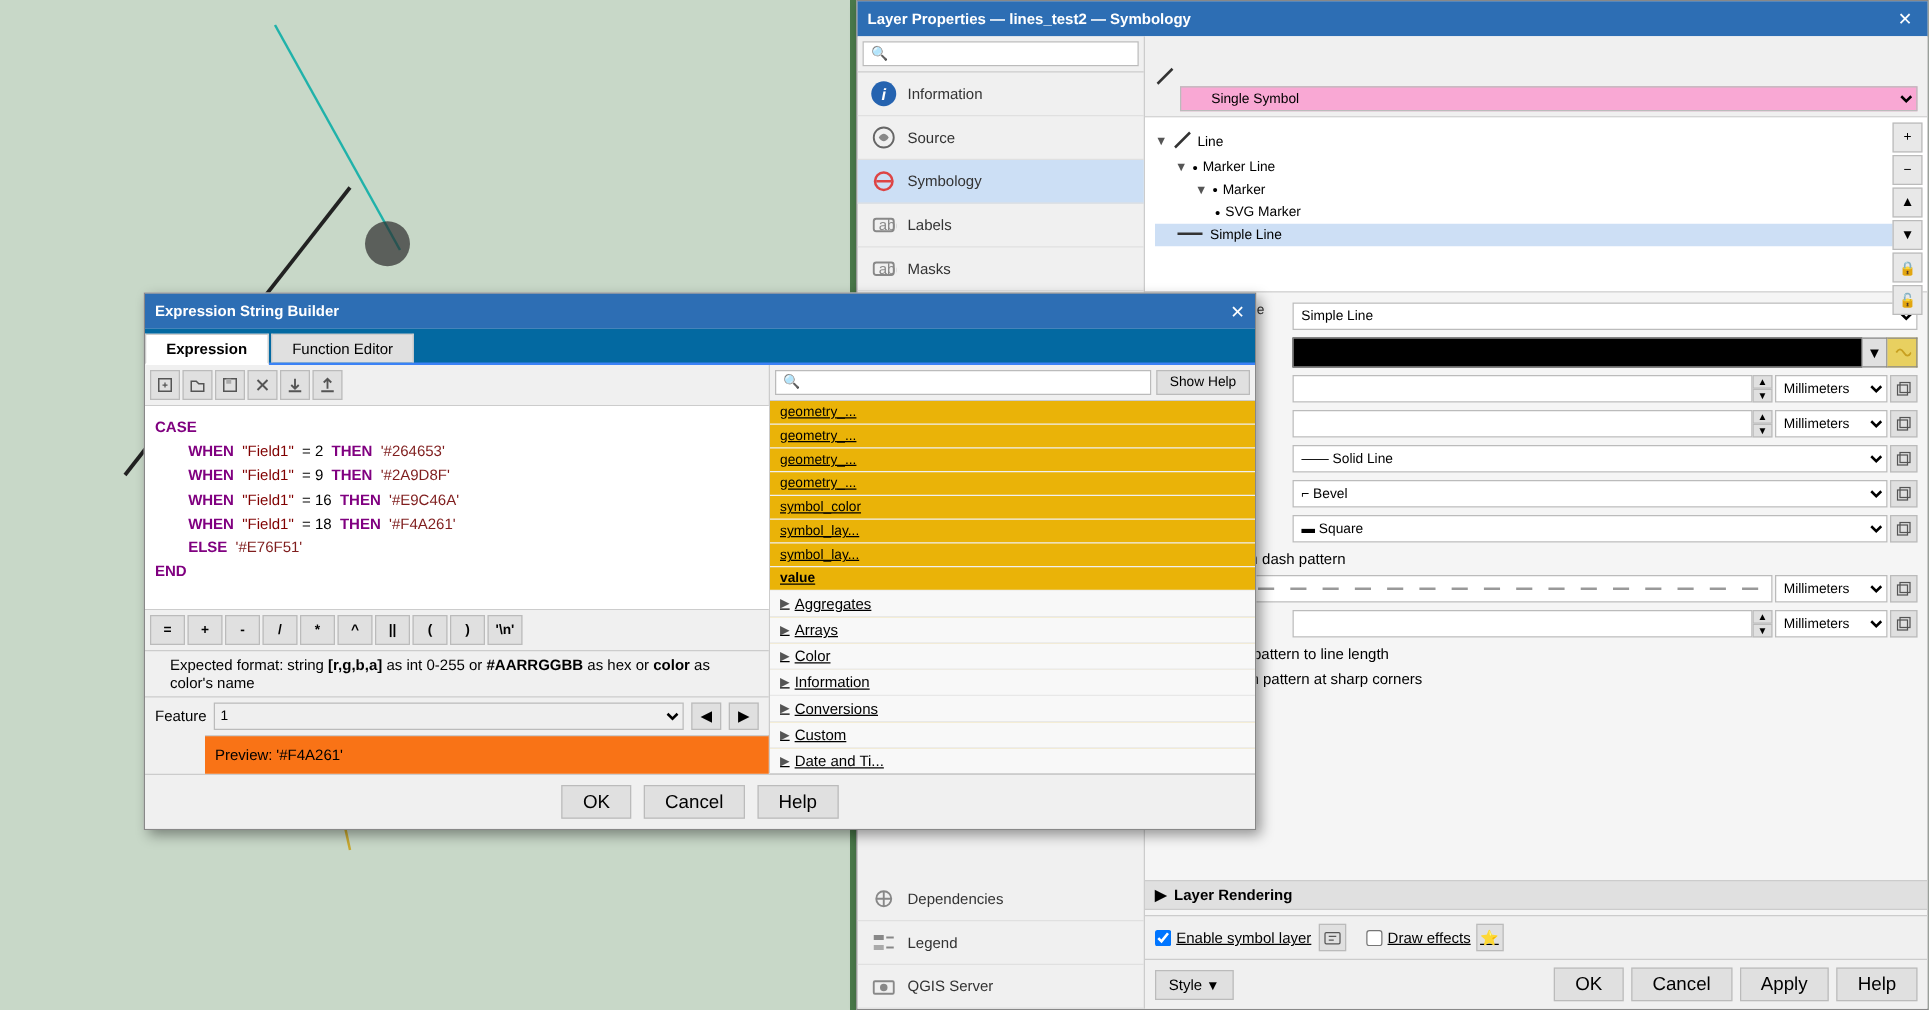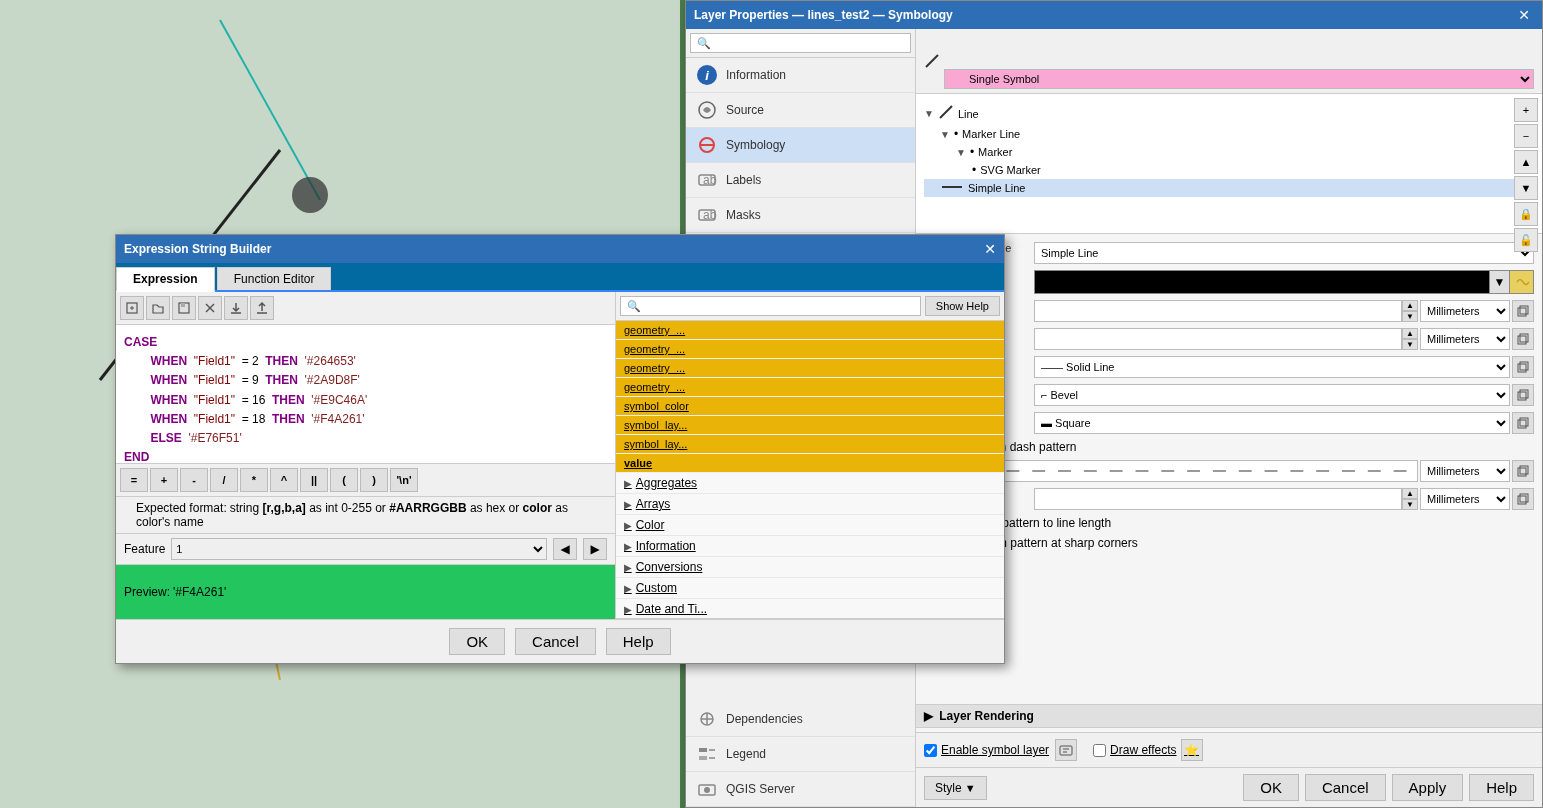--- a/index.html
+++ b/index.html
@@ -202,21 +202,21 @@
       width: 28px; height: 24px; background: #e0e0e0; border: 1px solid #bbb; cursor: pointer;
       display: flex; align-items: center; justify-content: center; font-size: 11px; font-weight: bold;
     }
     .expr-format-row { padding: 4px 20px; font-size: 11px; border-top: 1px solid #ccc; }
     .expr-feature-row { display: flex; align-items: center; padding: 4px 8px; gap: 6px; border-top: 1px solid #ccc; }
     .expr-feature-select { flex: 1; border: 1px solid #bbb; font-size: 11px; height: 22px; }
     .expr-nav-btn {
       width: 24px; height: 22px; background: #e0e0e0; border: 1px solid #bbb; cursor: pointer;
       display: flex; align-items: center; justify-content: center;
     }
-    .expr-preview-row { padding: 20px 8px; font-size: 11px; border-top: 1px solid #ccc; background: #22c55e; }
+    .expr-preview-row { padding: 8px 8px; font-size: 11px; border-top: 1px solid #ccc; background: #f97316; margin-left: 48px; }
 
     
     .expr-right { flex: 1; display: flex; flex-direction: column; }
     .expr-search-row { display: flex; padding: 4px; gap: 4px; border-bottom: 1px solid #ccc; }
     .expr-search-input { flex: 1; border: 1px solid #bbb; padding: 2px 6px; font-size: 11px; }
     .expr-help-btn { padding: 3px 10px; background: #e0e0e0; border: 1px solid #bbb; cursor: pointer; font-size: 11px; }
     .expr-func-list { flex: 1; overflow-y: auto; border-bottom: 1px solid #ccc; background: #eab308; text-decoration: underline; }
     .func-item {
       padding: 3px 8px; font-size: 11px; cursor: pointer; border-bottom: 1px solid #f0f0f0;
     }

